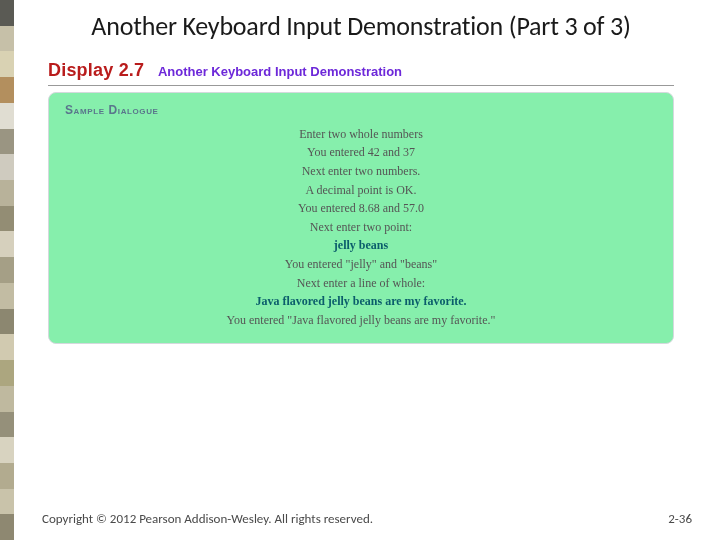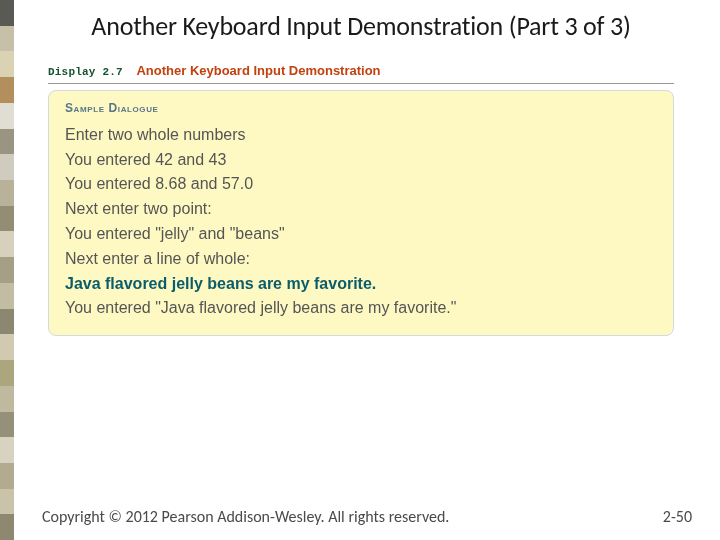--- a/index.html
+++ b/index.html
@@ -44,67 +44,68 @@
   .display-block {
     margin-left: 6px;
     margin-right: 6px;
   }
   .display-header {
     border-bottom: 1px solid #999;
     padding-bottom: 4px;
     margin-bottom: 2px;
   }
   .display-label {
-    font-family: Liberation Mono, monospace;
+    font-family: Liberation Sans, sans-serif;
     font-weight: bold;
-    color: #14532d;
-    font-size: 11px;
+    color: #b91c1c;
+    font-size: 18px;
     letter-spacing: 0.2px;
   }
   .display-title {
     font-family: "Trebuchet MS", Verdana, sans-serif;
     font-weight: bold;
-    color: #c2410c;
+    color: #6d28d9;
     font-size: 13px;
     margin-left: 10px;
   }
   .sample-box {
-    background: #fef9c3;
+    background: #86efac;
     border: 1px solid #d4d9dd;
     border-radius: 8px;
     padding: 10px 16px 14px 16px;
     margin-top: 6px;
   }
   .sample-label {
     font-family: "Trebuchet MS", Verdana, sans-serif;
     font-variant: small-caps;
     font-weight: bold;
     color: #5a768c;
     font-size: 12px;
     letter-spacing: 0.6px;
     margin-bottom: 8px;
   }
   .dialogue {
-    font-family: Liberation Sans, sans-serif;
-    font-size: 16px;
+    font-family: Liberation Serif, serif;
+    font-size: 12px;
     line-height: 1.55;
     color: #555;
+    text-align: center;
   }
   .dialogue .input-line {
     color: #0b5d6b;
     font-weight: bold;
   }
   .footer {
     position: absolute;
     left: 42px;
     right: 28px;
     bottom: 14px;
     display: flex;
     justify-content: space-between;
-    font-size: 16px;
+    font-size: 13px;
     color: #4a4a4a;
   }
 </style>
 </head>
 <body>
 
 <div class="left-stripe" id="left-stripe">
     <div style="background: rgb(90, 90, 84);"></div>
     <div style="background: rgb(198, 192, 168);"></div>
     <div style="background: rgb(217, 210, 179);"></div>
@@ -134,28 +135,31 @@
   <div class="display-block">
     <div class="display-header">
       <span class="display-label">Display 2.7</span>
       <span class="display-title">Another Keyboard Input Demonstration</span>
     </div>
 
     <div class="sample-box">
       <div class="sample-label">Sample Dialogue</div>
       <div class="dialogue" id="dialogue">
           <div>Enter two whole numbers</div>
-          <div>You entered 42 and 43</div>
+          <div>You entered 42 and 37</div>
+          <div>Next enter two numbers.</div>
+          <div>A decimal point is OK.</div>
           <div>You entered 8.68 and 57.0</div>
           <div>Next enter two point:</div>
+          <div class="input-line">jelly beans</div>
           <div>You entered "jelly" and "beans"</div>
           <div>Next enter a line of whole:</div>
           <div class="input-line">Java flavored jelly beans are my favorite.</div>
           <div>You entered "Java flavored jelly beans are my favorite."</div>
         </div>
     </div>
   </div>
 </div>
 
 <div class="footer">
   <span>Copyright © 2012 Pearson Addison-Wesley. All rights reserved.</span>
-  <span>2-50</span>
+  <span>2-36</span>
 </div>
 
 </body></html>

